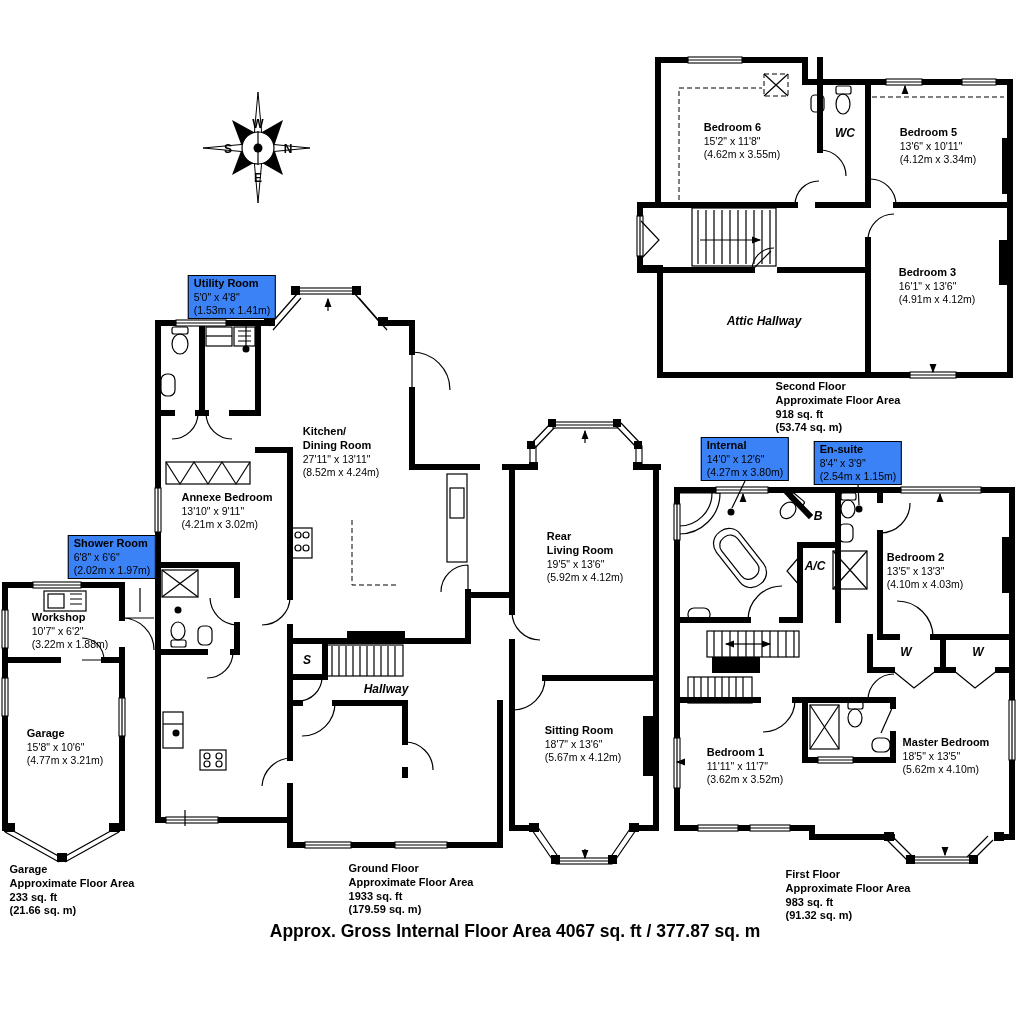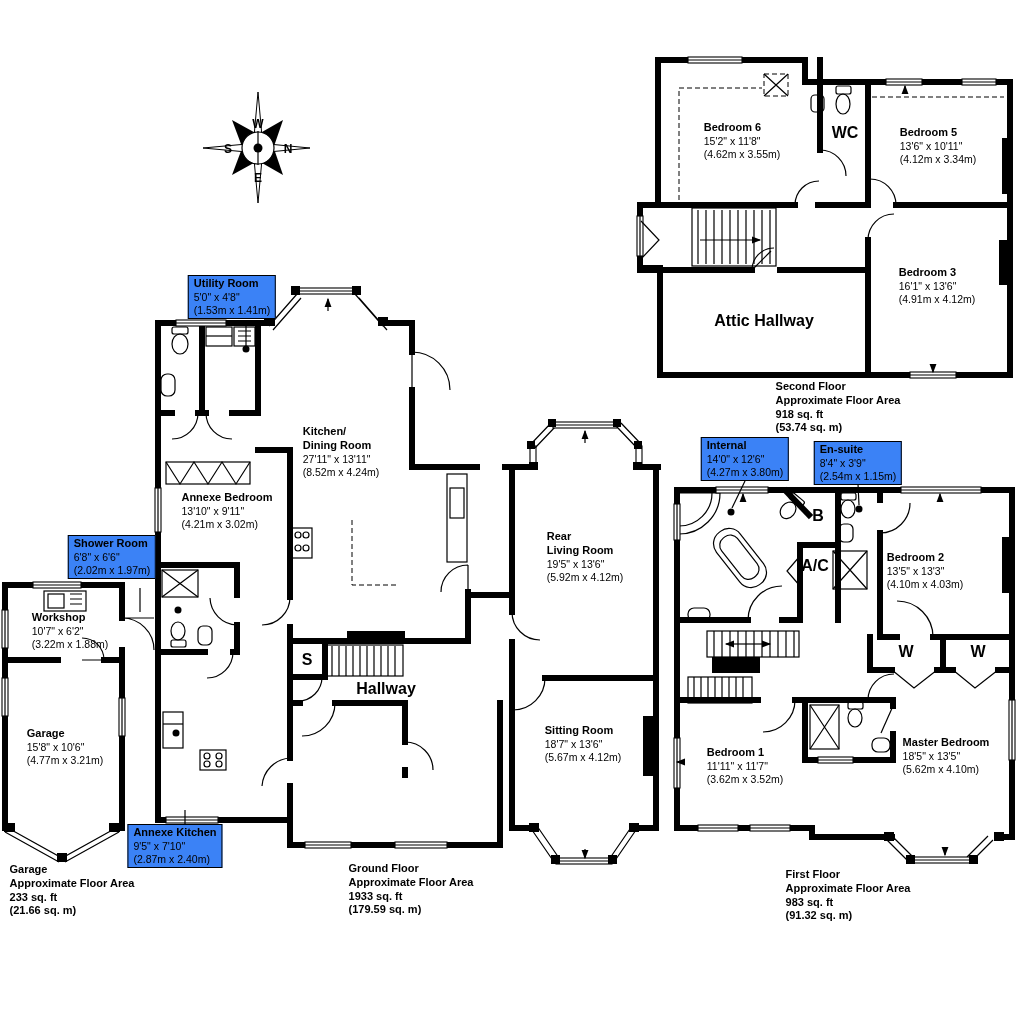--- a/index.html
+++ b/index.html
@@ -11,21 +11,21 @@
   .d{stroke:#000;stroke-width:1;fill:none;stroke-dasharray:5 3;}
   .wn{fill:#fff;stroke:#000;stroke-width:1.1;}
   .b{fill:#000;stroke:none;}
   .dot{fill:#000;stroke:none;}
   text.c{font:bold 12px "Liberation Sans","DejaVu Sans",sans-serif;text-anchor:middle;fill:#000;}
   .rm{position:absolute;transform:translate(-50%,-50%);text-align:left;line-height:1.25;
       font-size:10.5px;white-space:nowrap;}
   .rm .nm{font-weight:bold;font-size:11px;}
   .boxed{border:1px solid #000;background:#3b82f6;padding:1px 5px;}
   .area .nm,.area div{font-weight:bold;font-size:11px;}
-  .solo{font-weight:bold;font-size:16px;}
+  .solo{font-weight:bold;font-size:12px;font-style:italic;}
   #footer{position:absolute;transform:translate(-50%,-50%);font-weight:bold;font-size:17.5px;white-space:nowrap;}
 </style>
 </head>
 <body>
 
 <div id="page">
 
 <svg width="1024" height="1012" viewBox="0 0 1024 1012">
   <defs>
     <marker id="a" markerWidth="9" markerHeight="8" refX="7" refY="3" orient="auto">
@@ -437,25 +437,20 @@
   <div class="rm" style="left:70px;top:631px">
     <div class="nm">Workshop</div>
     <div>10'7" x 6'2"</div>
     <div>(3.22m x 1.88m)</div>
   </div>
   <div class="rm" style="left:65px;top:747px">
     <div class="nm">Garage</div>
     <div>15'8" x 10'6"</div>
     <div>(4.77m x 3.21m)</div>
   </div>
-  <div class="rm boxed" style="left:175px;top:846px">
-    <div class="nm">Annexe Kitchen</div>
-    <div>9'5" x 7'10"</div>
-    <div>(2.87m x 2.40m)</div>
-  </div>
   <div class="rm solo" style="left:386px;top:689px">Hallway</div>
   <div class="rm solo" style="left:307px;top:660px">S</div>
   <div class="rm" style="left:585px;top:557px">
     <div class="nm">Rear</div>
     <div class="nm">Living Room</div>
     <div>19'5" x 13'6"</div>
     <div>(5.92m x 4.12m)</div>
   </div>
   <div class="rm" style="left:583px;top:744px">
     <div class="nm">Sitting Room</div>
@@ -504,13 +499,14 @@
     <div>18'5" x 13'5"</div>
     <div>(5.62m x 4.10m)</div>
   </div>
   <div class="rm area" style="left:848px;top:895px">
     <div>First Floor</div>
     <div>Approximate Floor Area</div>
     <div>983 sq. ft</div>
     <div>(91.32 sq. m)</div>
   </div>
 
+  <div id="footer" style="left:515px;top:931px">Approx. Gross Internal Floor Area 4067 sq. ft / 377.87 sq. m</div>
 </div>
 
 </body></html>

